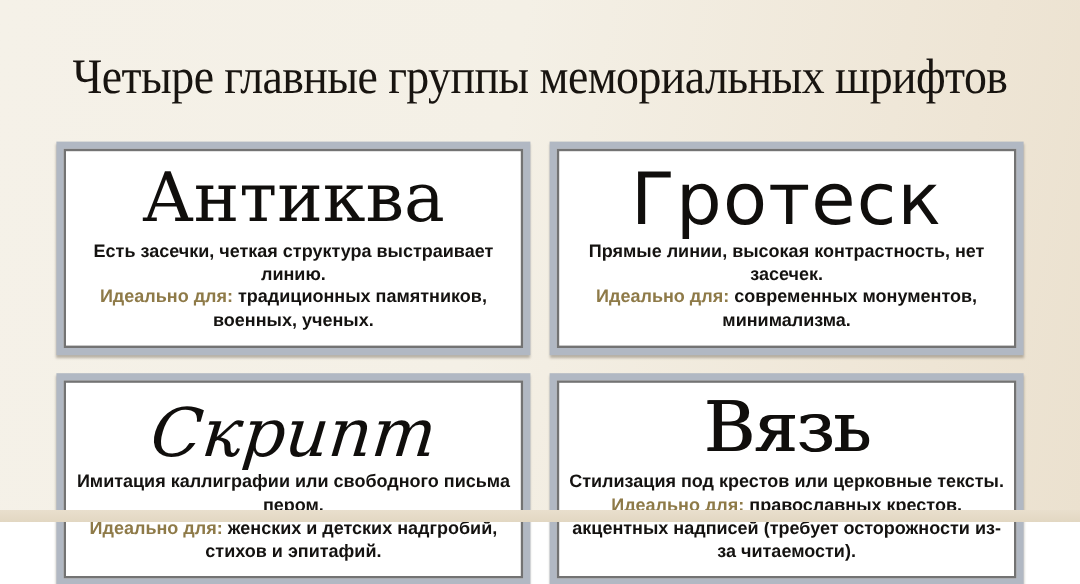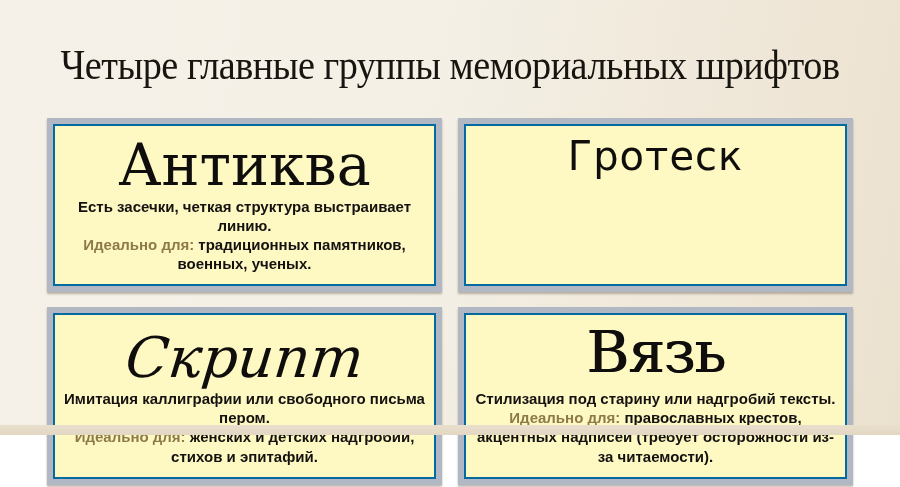--- a/index.html
+++ b/index.html
@@ -40,40 +40,40 @@
   }
   .card {
     background: #b1b8c3;
     padding: 6px;
     box-sizing: border-box;
     box-shadow: 0 2px 2px rgba(110, 100, 85, 0.45);
   }
   .card-inner {
     height: 100%;
     box-sizing: border-box;
-    border: 2px solid #0369a1;
-    background: #fef9c3;
+    border: 2px solid #737373;
+    background: #ffffff;
     display: flex;
     flex-direction: column;
     align-items: center;
   }
   .card-heading {
     color: #100e0c;
     line-height: 1.1;
     margin-top: 8px;
     white-space: nowrap;
   }
   .h-serif {
     font-family: "DejaVu Serif", "Liberation Serif", serif;
     font-size: 57px;
     font-weight: 400;
   }
   .h-sans {
     font-family: "DejaVu Sans", "Liberation Sans", sans-serif;
-    font-size: 40px;
+    font-size: 60px;
     font-weight: 400;
     letter-spacing: 1px;
   }
   .h-script {
     font-family: "DejaVu Serif", serif;
     font-style: italic;
     font-size: 56px;
     font-weight: 400;
     transform: skewX(-6deg);
     margin-top: 12px;
@@ -115,39 +115,44 @@
           <span>Есть засечки, четкая структура выстраивает линию.</span><br>
           <span class="ideal-label">Идеально для:</span>
           <span>традиционных памятников, военных, ученых.</span>
         </div>
       </div>
     </div>
 
     <div class="card">
       <div class="card-inner">
         <div class="card-heading h-sans">Гротеск</div>
+        <div class="card-desc">
+          <span>Прямые линии, высокая контрастность, нет засечек.</span><br>
+          <span class="ideal-label">Идеально для:</span>
+          <span>современных монументов, минимализма.</span>
+        </div>
       </div>
     </div>
 
     <div class="card">
       <div class="card-inner">
         <div class="card-heading h-script">Скрипт</div>
         <div class="card-desc">
           <span>Имитация каллиграфии или свободного письма пером.</span><br>
           <span class="ideal-label">Идеально для:</span>
           <span>женских и детских надгробий, стихов и эпитафий.</span>
         </div>
       </div>
     </div>
 
     <div class="card">
       <div class="card-inner">
         <div class="card-heading h-blackletter">Вязь</div>
         <div class="card-desc">
-          <span>Стилизация под старину или надгробий тексты.</span><br>
+          <span>Стилизация под крестов или церковные тексты.</span><br>
           <span class="ideal-label">Идеально для:</span>
           <span>православных крестов, акцентных надписей (требует осторожности из-за читаемости).</span>
         </div>
       </div>
     </div>
 
   </div>
 
   <div class="bottom-strip"></div>
 </div>

